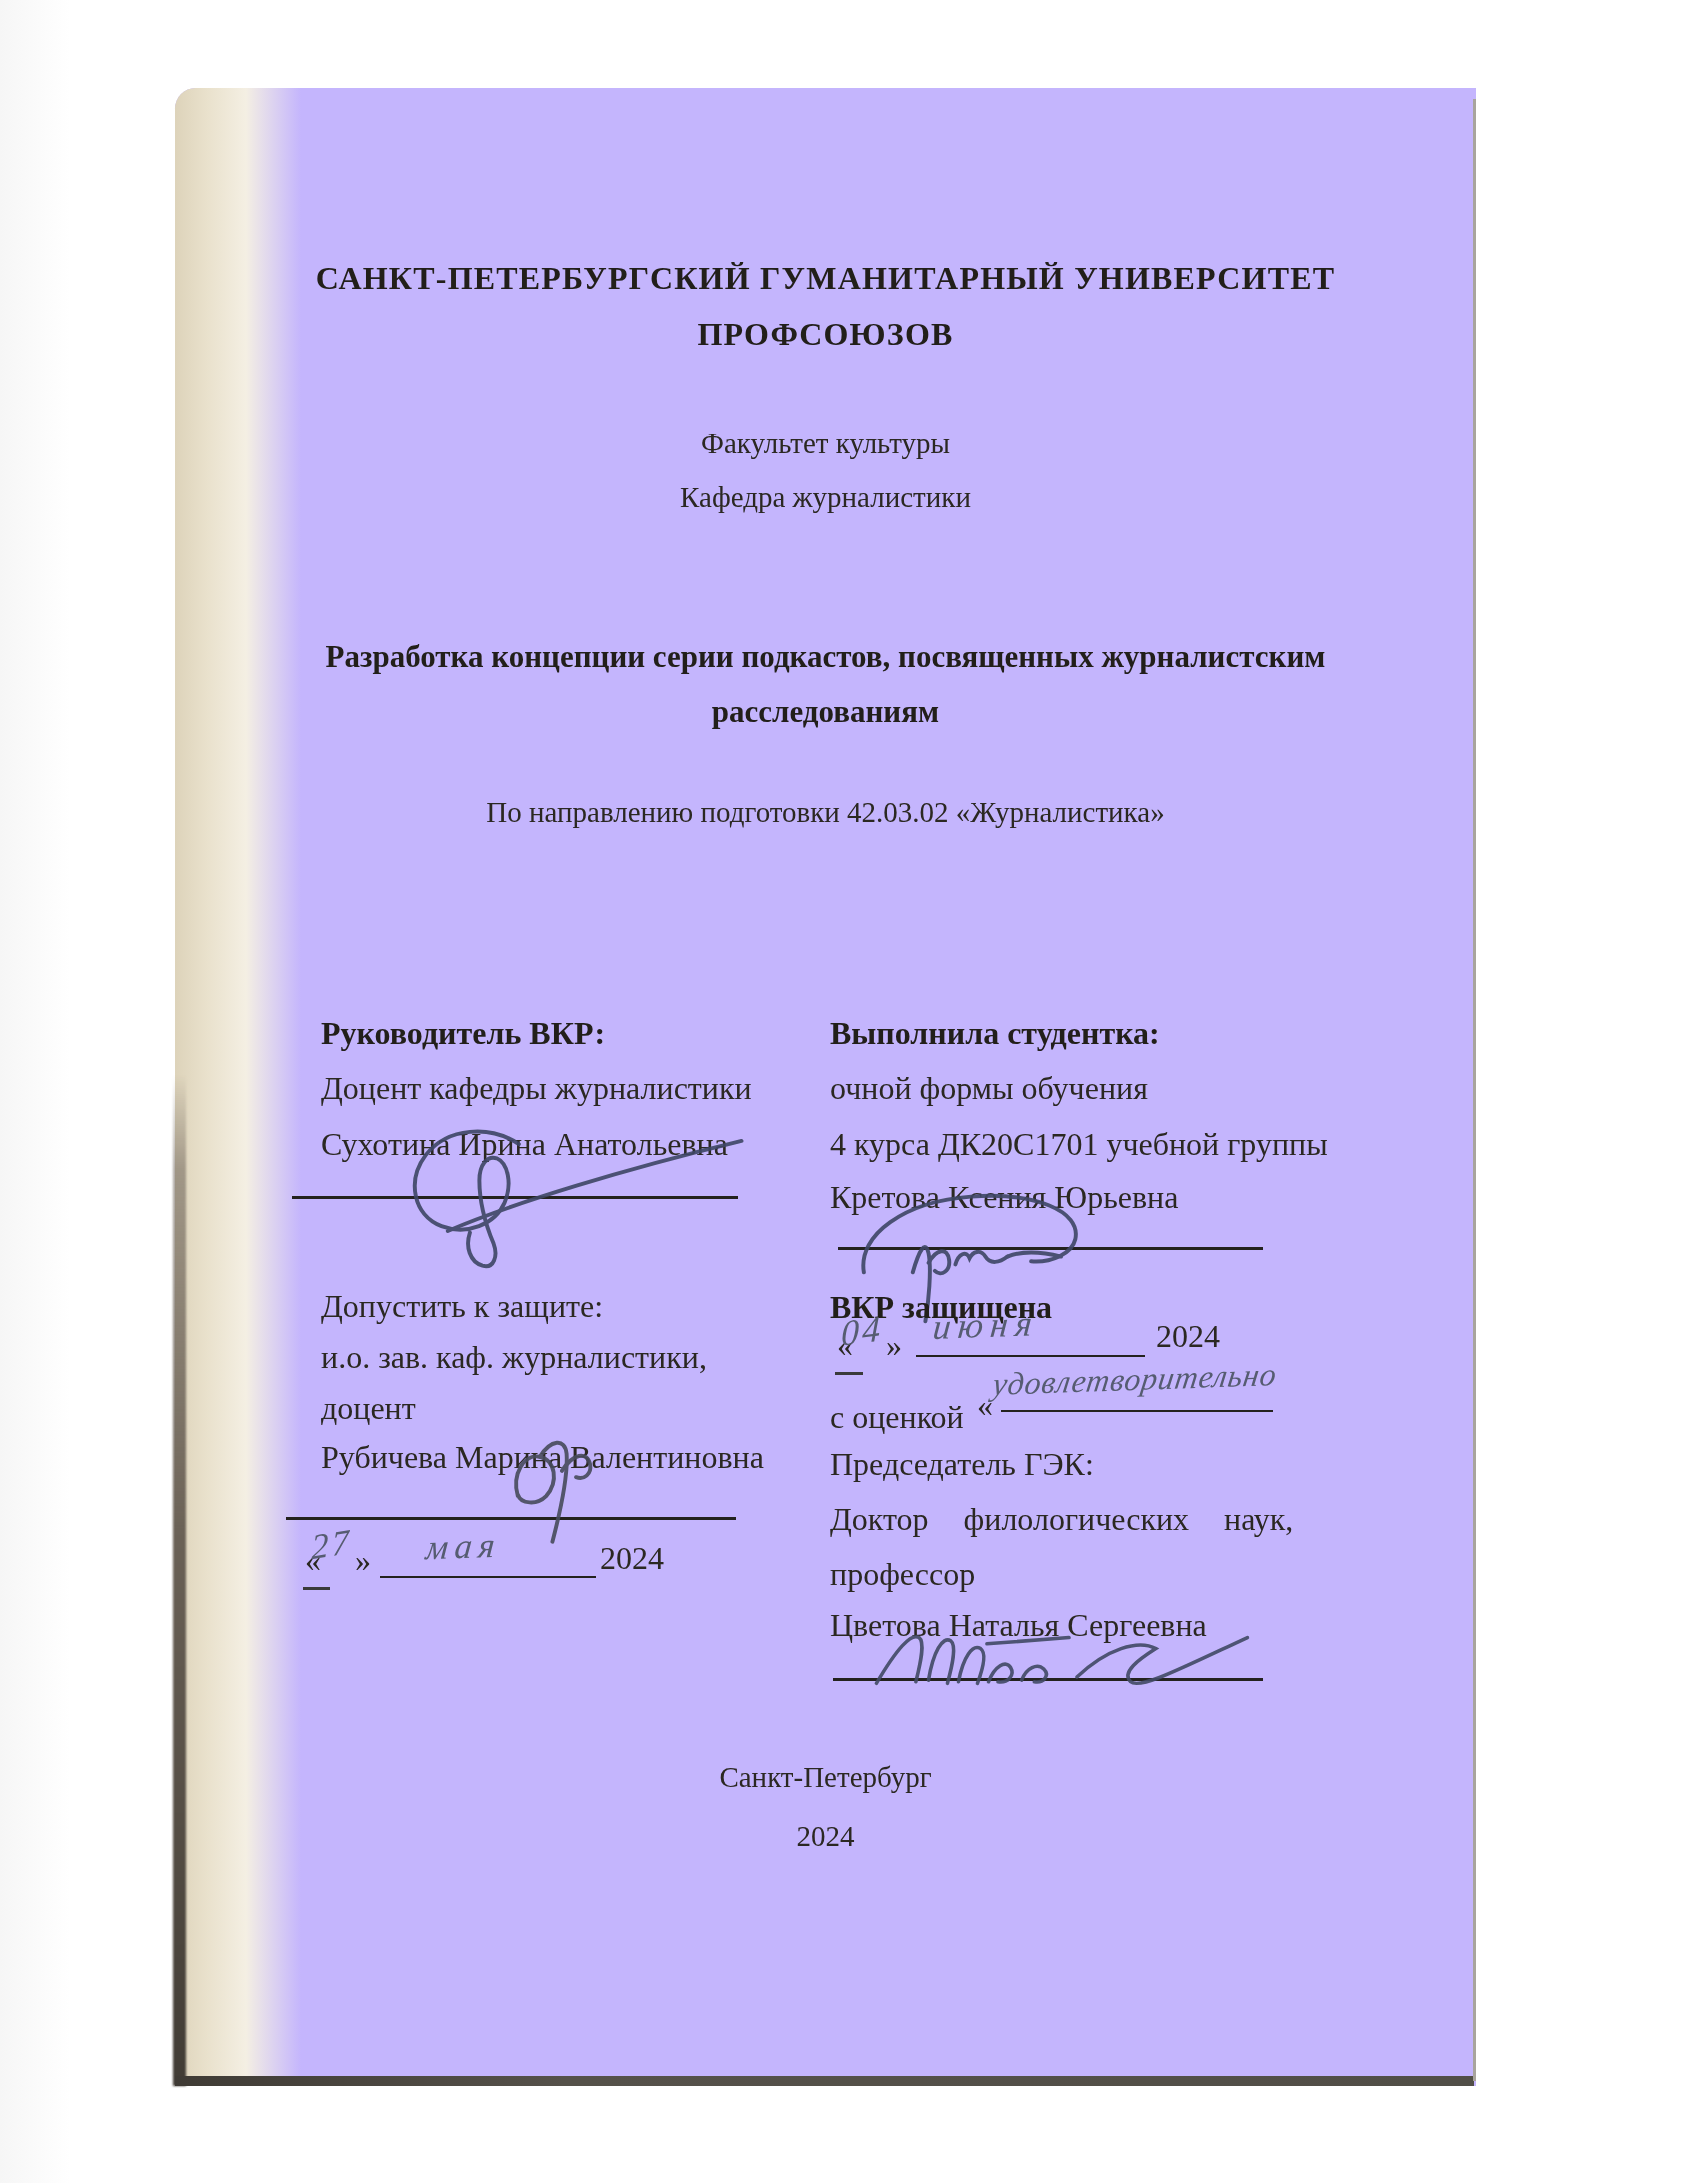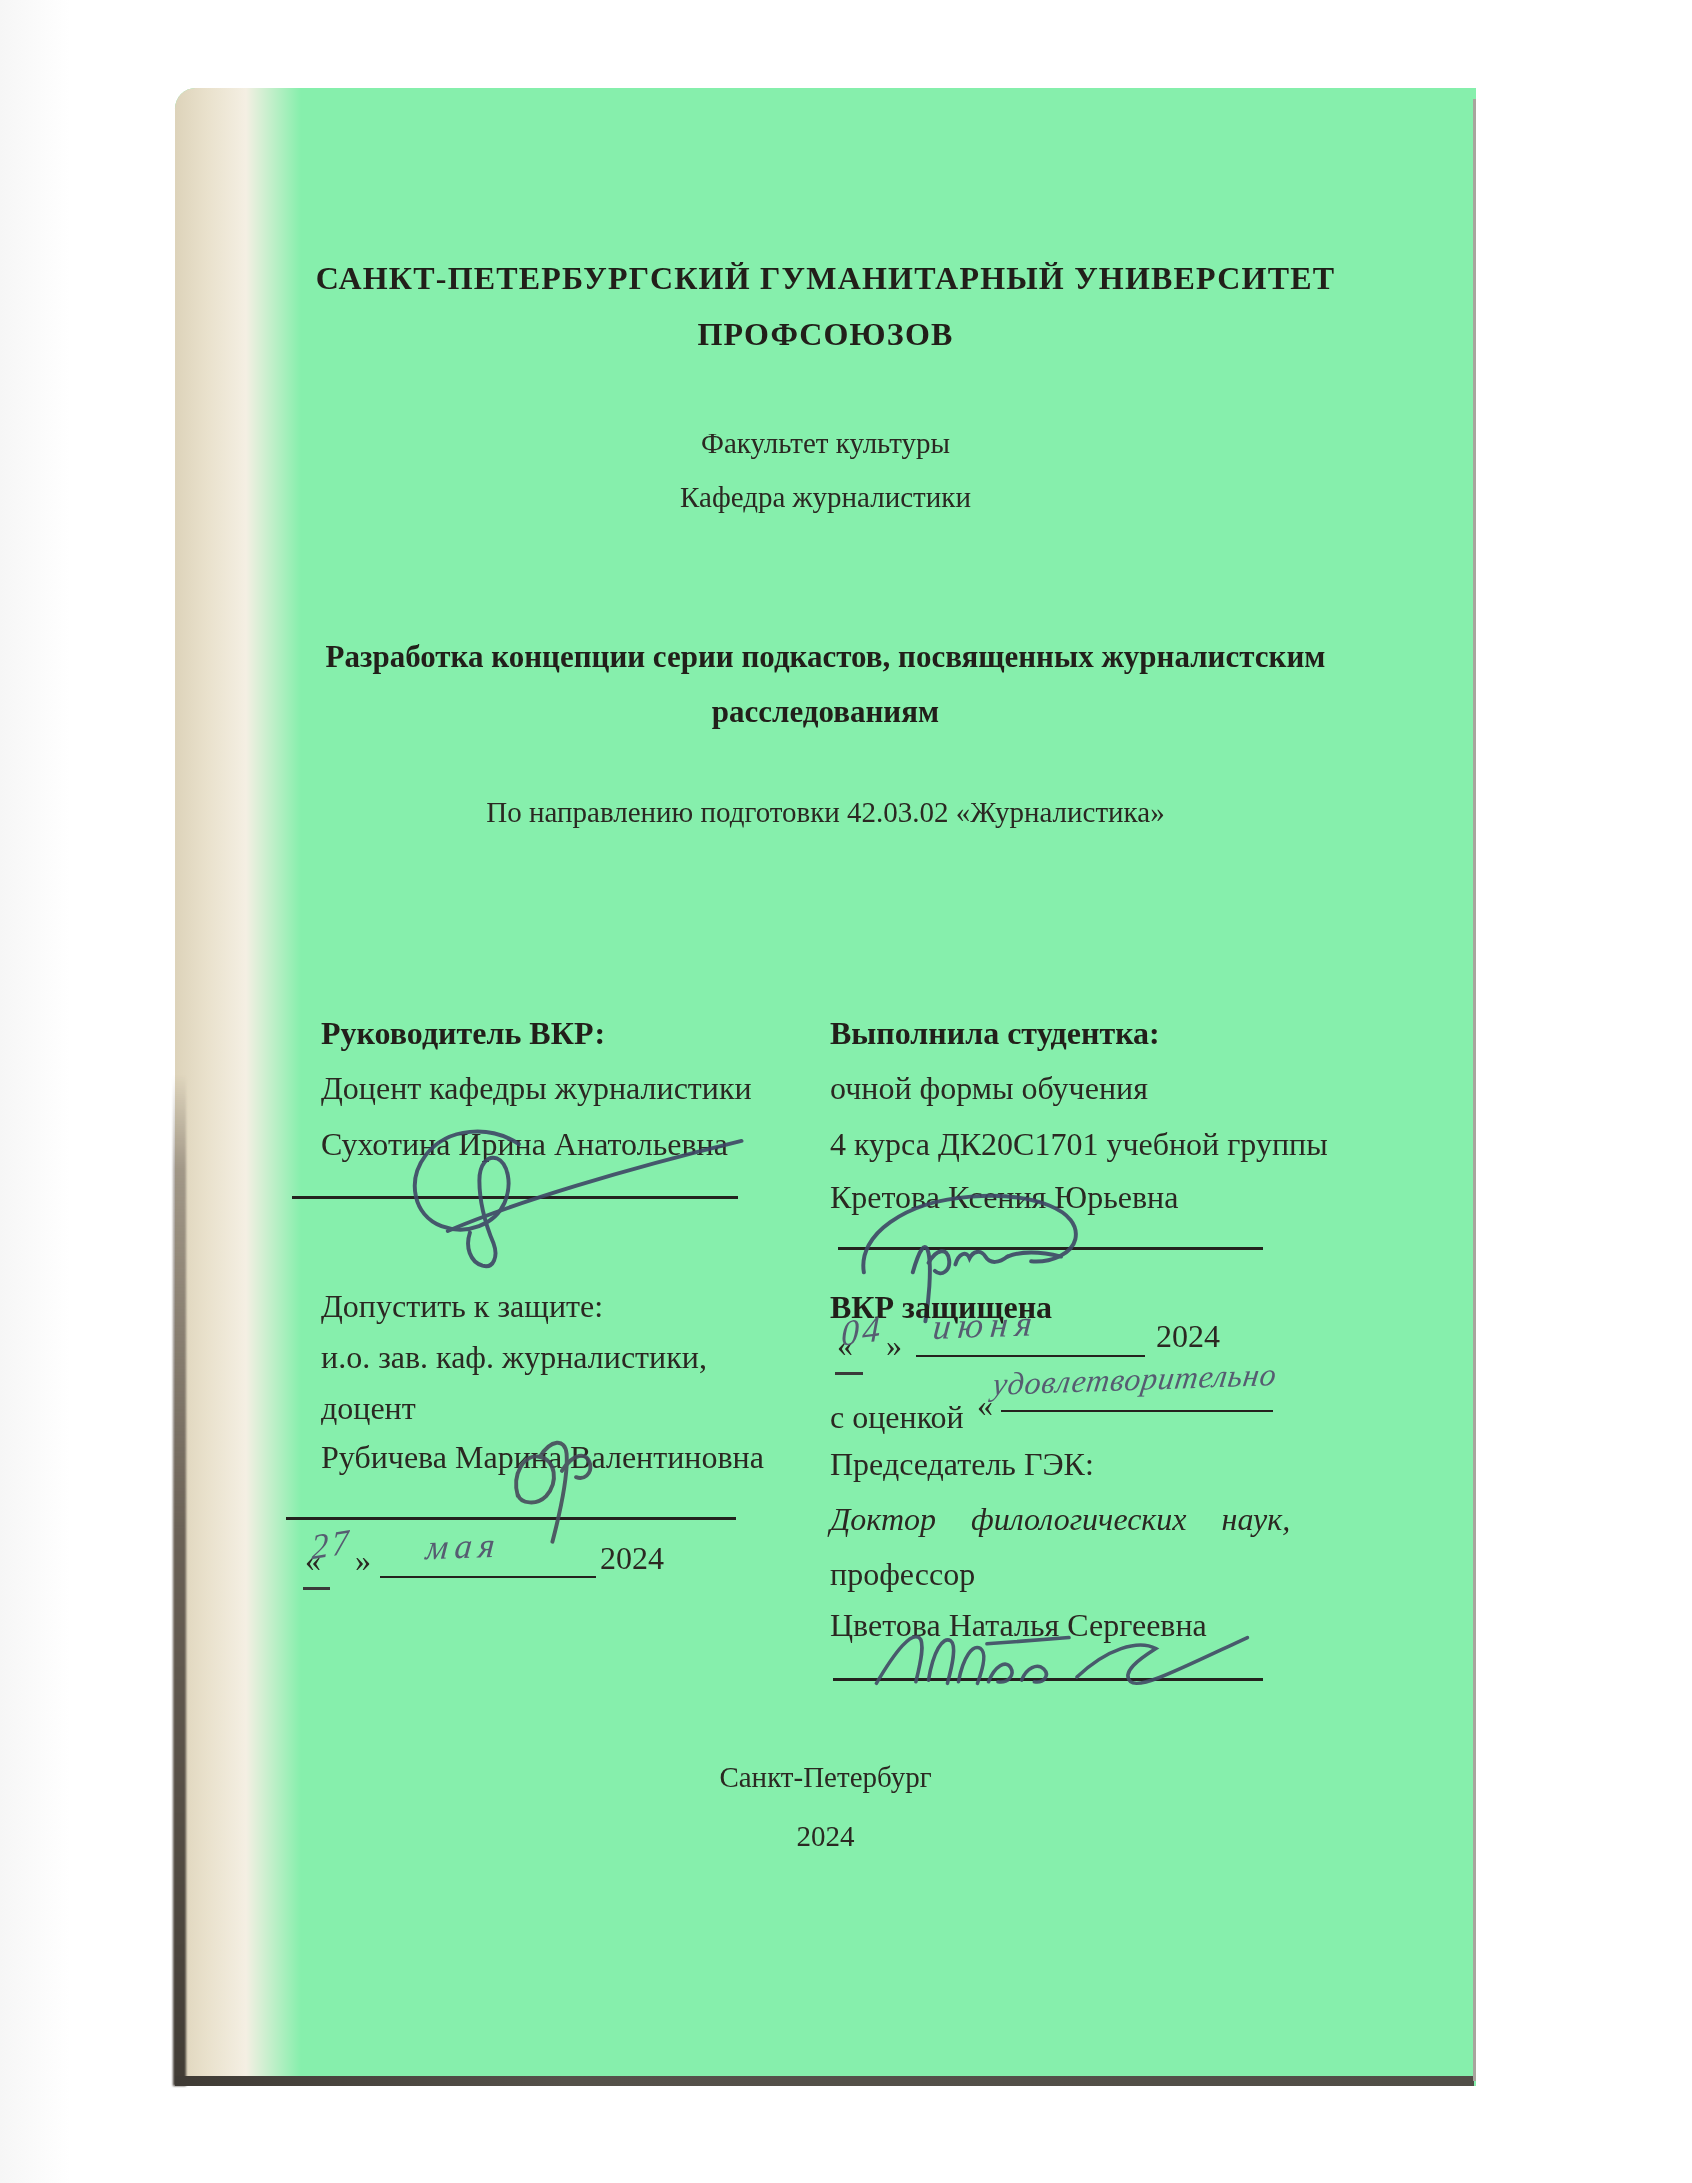--- a/index.html
+++ b/index.html
@@ -5,21 +5,21 @@
   html,body{margin:0;padding:0;}
   body{
     width:1693px;height:2183px;position:relative;
     background:linear-gradient(90deg,#f6f6f6 0,#ffffff 71px,#ffffff 100%);
     font-family:"Liberation Serif","DejaVu Serif",serif;
     color:#2b2822;
     overflow:hidden;
   }
   .page{
     position:absolute;left:175px;top:88px;width:1301px;height:1998px;
-    background:#86efac;
+    background:#c4b5fd;
     border-top-left-radius:20.5px;
   }
   
   .page .cream-band{
     position:absolute;left:0;top:0;bottom:0;width:126px;
     background:linear-gradient(90deg,#ddd3ba 0,#e9e1cc 32px,#f4efe3 71px,rgba(255,255,255,0) 126px);
     border-top-left-radius:20.5px;
     pointer-events:none;
   }
   
@@ -49,21 +49,21 @@
   .rule.thin{border-bottom-width:2.4px;}
   .dash{position:absolute;height:0;border-bottom:3.2px solid #3a3a3a;}
   .hw{
     position:absolute;white-space:nowrap;
     font-style:italic;color:#565c71;
     transform:rotate(-2deg) skewX(-7deg);
     font-size:35px;letter-spacing:3.2px;
   }
   .sig{position:absolute;}
   .sig svg{overflow:visible;display:block;}
-  .justify-wide{word-spacing:27px;font-style:italic;}
+  .justify-wide{word-spacing:27px;}
 </style>
 </head>
 <body>
 
 <div class="page">
   <div class="cream-band"></div>
   <div class="spine-edge"></div>
   <div class="bottom-edge"></div>
   <div class="right-edge"></div>
 

